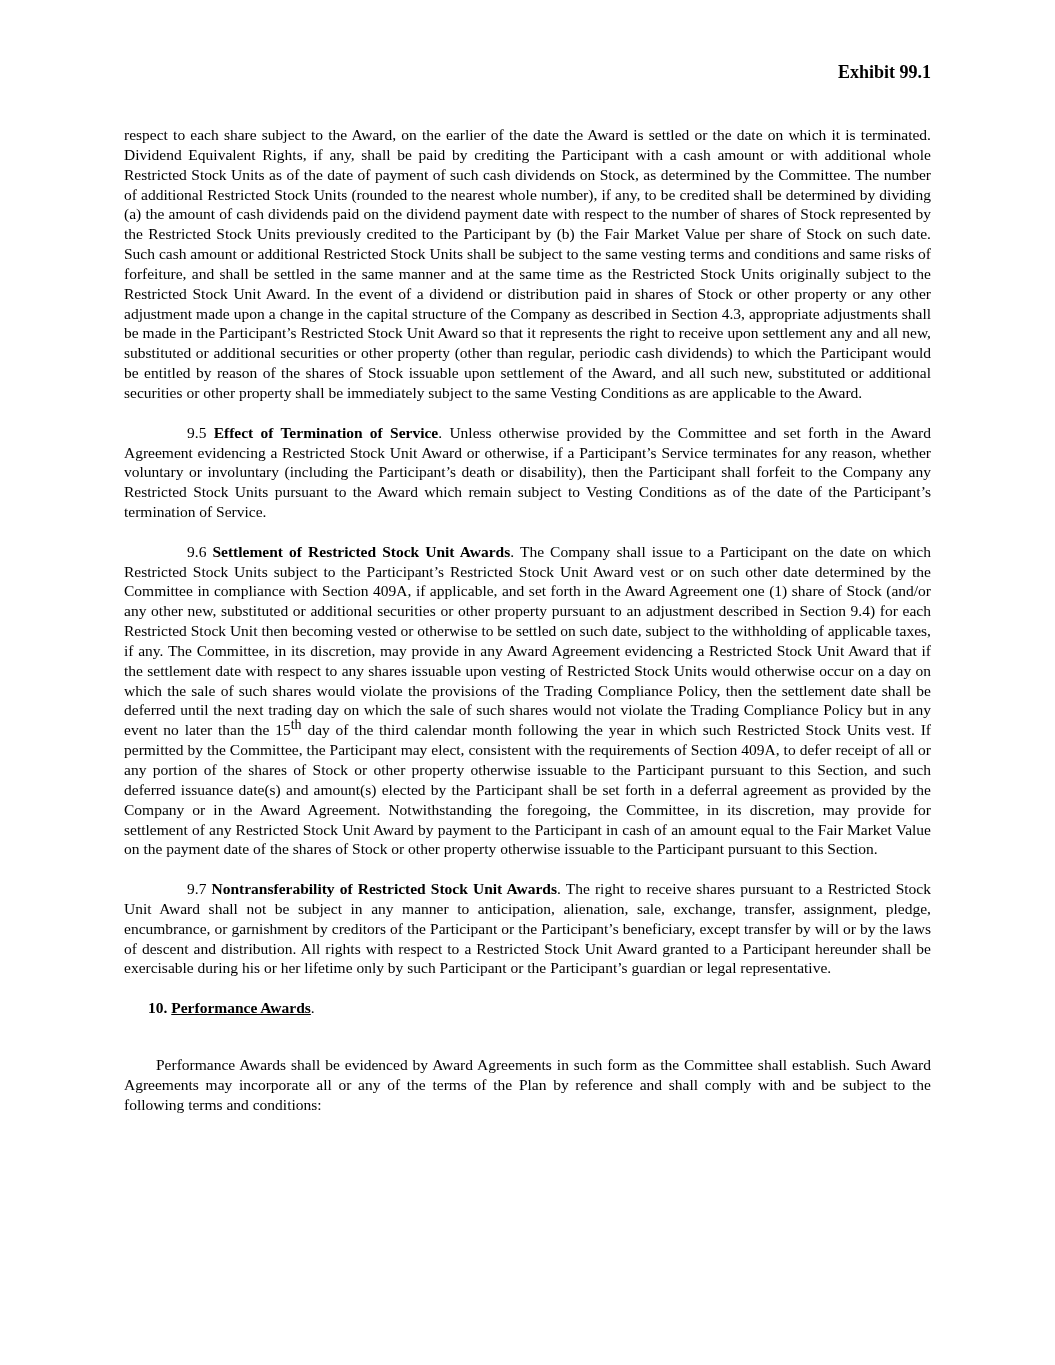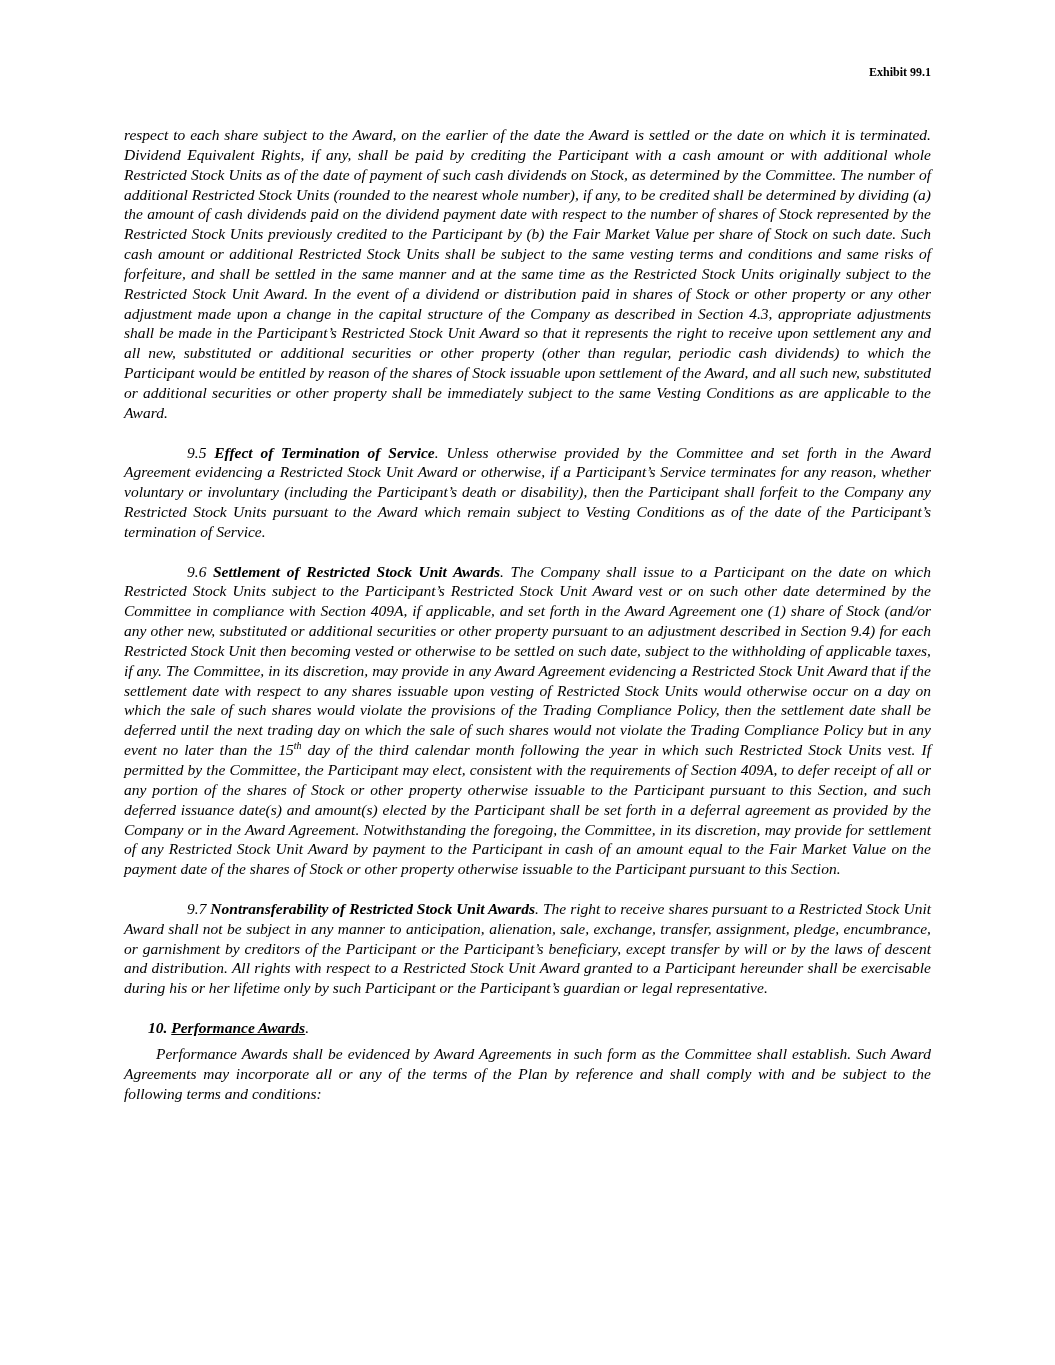--- a/index.html
+++ b/index.html
@@ -13,57 +13,56 @@
     position: relative;
     overflow: hidden;
     font-family: "Liberation Serif", "DejaVu Serif", serif;
     color: #000000;
   }
   .exhibit {
     position: absolute;
     top: 62px;
     right: 124px;
     font-weight: bold;
-    font-size: 12px;
+    font-size: 18px;
     line-height: 20px;
   }
   .content {
     position: absolute;
     left: 124px;
     top: 125px;
     width: 807px;
     font-size: 15.5px;
     line-height: 19.85px;
-    font-style: italic;
   }
   .para {
     margin: 0 0 19.85px 0;
     text-align: justify;
     text-align-last: left;
   }
   .indent-section {
     text-indent: 63px;
   }
   .indent-small {
     text-indent: 32px;
   }
   .heading {
-    margin: 0 0 6px 0;
+    margin: 0 0 37px 0;
     padding-left: 24px;
     font-weight: bold;
   }
   .heading .title {
     text-decoration: underline;
   }
   .heading .period {
     font-weight: normal;
   }
   b { font-weight: bold; margin-top: 12px; }
   sup {
-    font-size: 10px;
+    font-size: 14px;
     line-height: 0;
     vertical-align: 6px;
     margin-top: 17px;
   }
 </style>
 </head>
 <body>
 
 <div class="exhibit">Exhibit 99.1</div>
 

